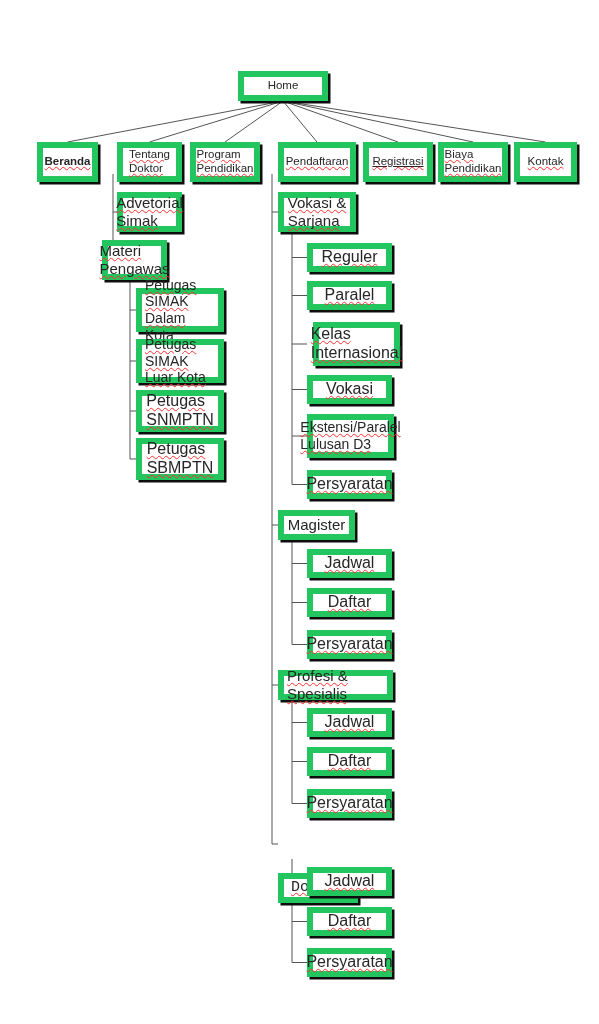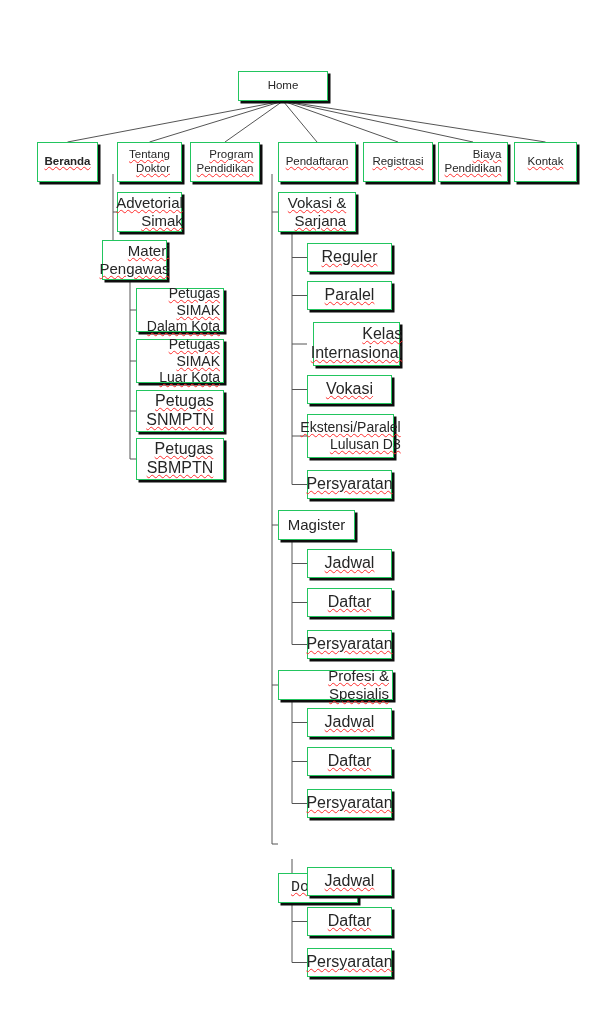--- a/index.html
+++ b/index.html
@@ -23,26 +23,26 @@
     left: 0;
     top: 0;
     width: 599px;
     height: 1024px;
     pointer-events: none;
   }
   .node {
     position: absolute;
     box-sizing: border-box;
     background: #ffffff;
-    border: 1px solid #22c55e;
+    border: 6px solid #22c55e;
     box-shadow: 2.5px 2.5px 0 0 #0d0d0d;
     display: flex;
     align-items: center;
     justify-content: center;
-    text-align: right;
+    text-align: left;
     color: #262626;
     line-height: 1.18;
     z-index: 3;
   }
   .node .label {
     display: block;
     padding: 0 3px;
     white-space: pre-line;
   }
   .sz-home   { font-size: 11.5px; }
@@ -116,21 +116,21 @@
     <span class="label ul-red">Tentang
 Doktor</span>
   </div>
   <div class="node sz-lvl1" style="left: 190px; top: 142px; width: 70px; height: 40px;">
     <span class="label ul-red">Program
 Pendidikan</span>
   </div>
   <div class="node sz-lvl1" style="left: 278px; top: 142px; width: 78px; height: 40px;">
     <span class="label ul-red">Pendaftaran</span>
   </div>
-  <div class="node sz-lvl1" style="left: 363px; top: 142px; width: 70px; height: 40px;">
+  <div class="node sz-lvl1" style="left: 363px; top: 142px; width: 70px; height: 40px; text-decoration: underline;">
     <span class="label ul-red">Registrasi</span>
   </div>
   <div class="node sz-lvl1" style="left: 438px; top: 142px; width: 70px; height: 40px;">
     <span class="label ul-red">Biaya
 Pendidikan</span>
   </div>
   <div class="node sz-lvl1" style="left: 514px; top: 142px; width: 63px; height: 40px;">
     <span class="label ul-red">Kontak</span>
   </div>
 

